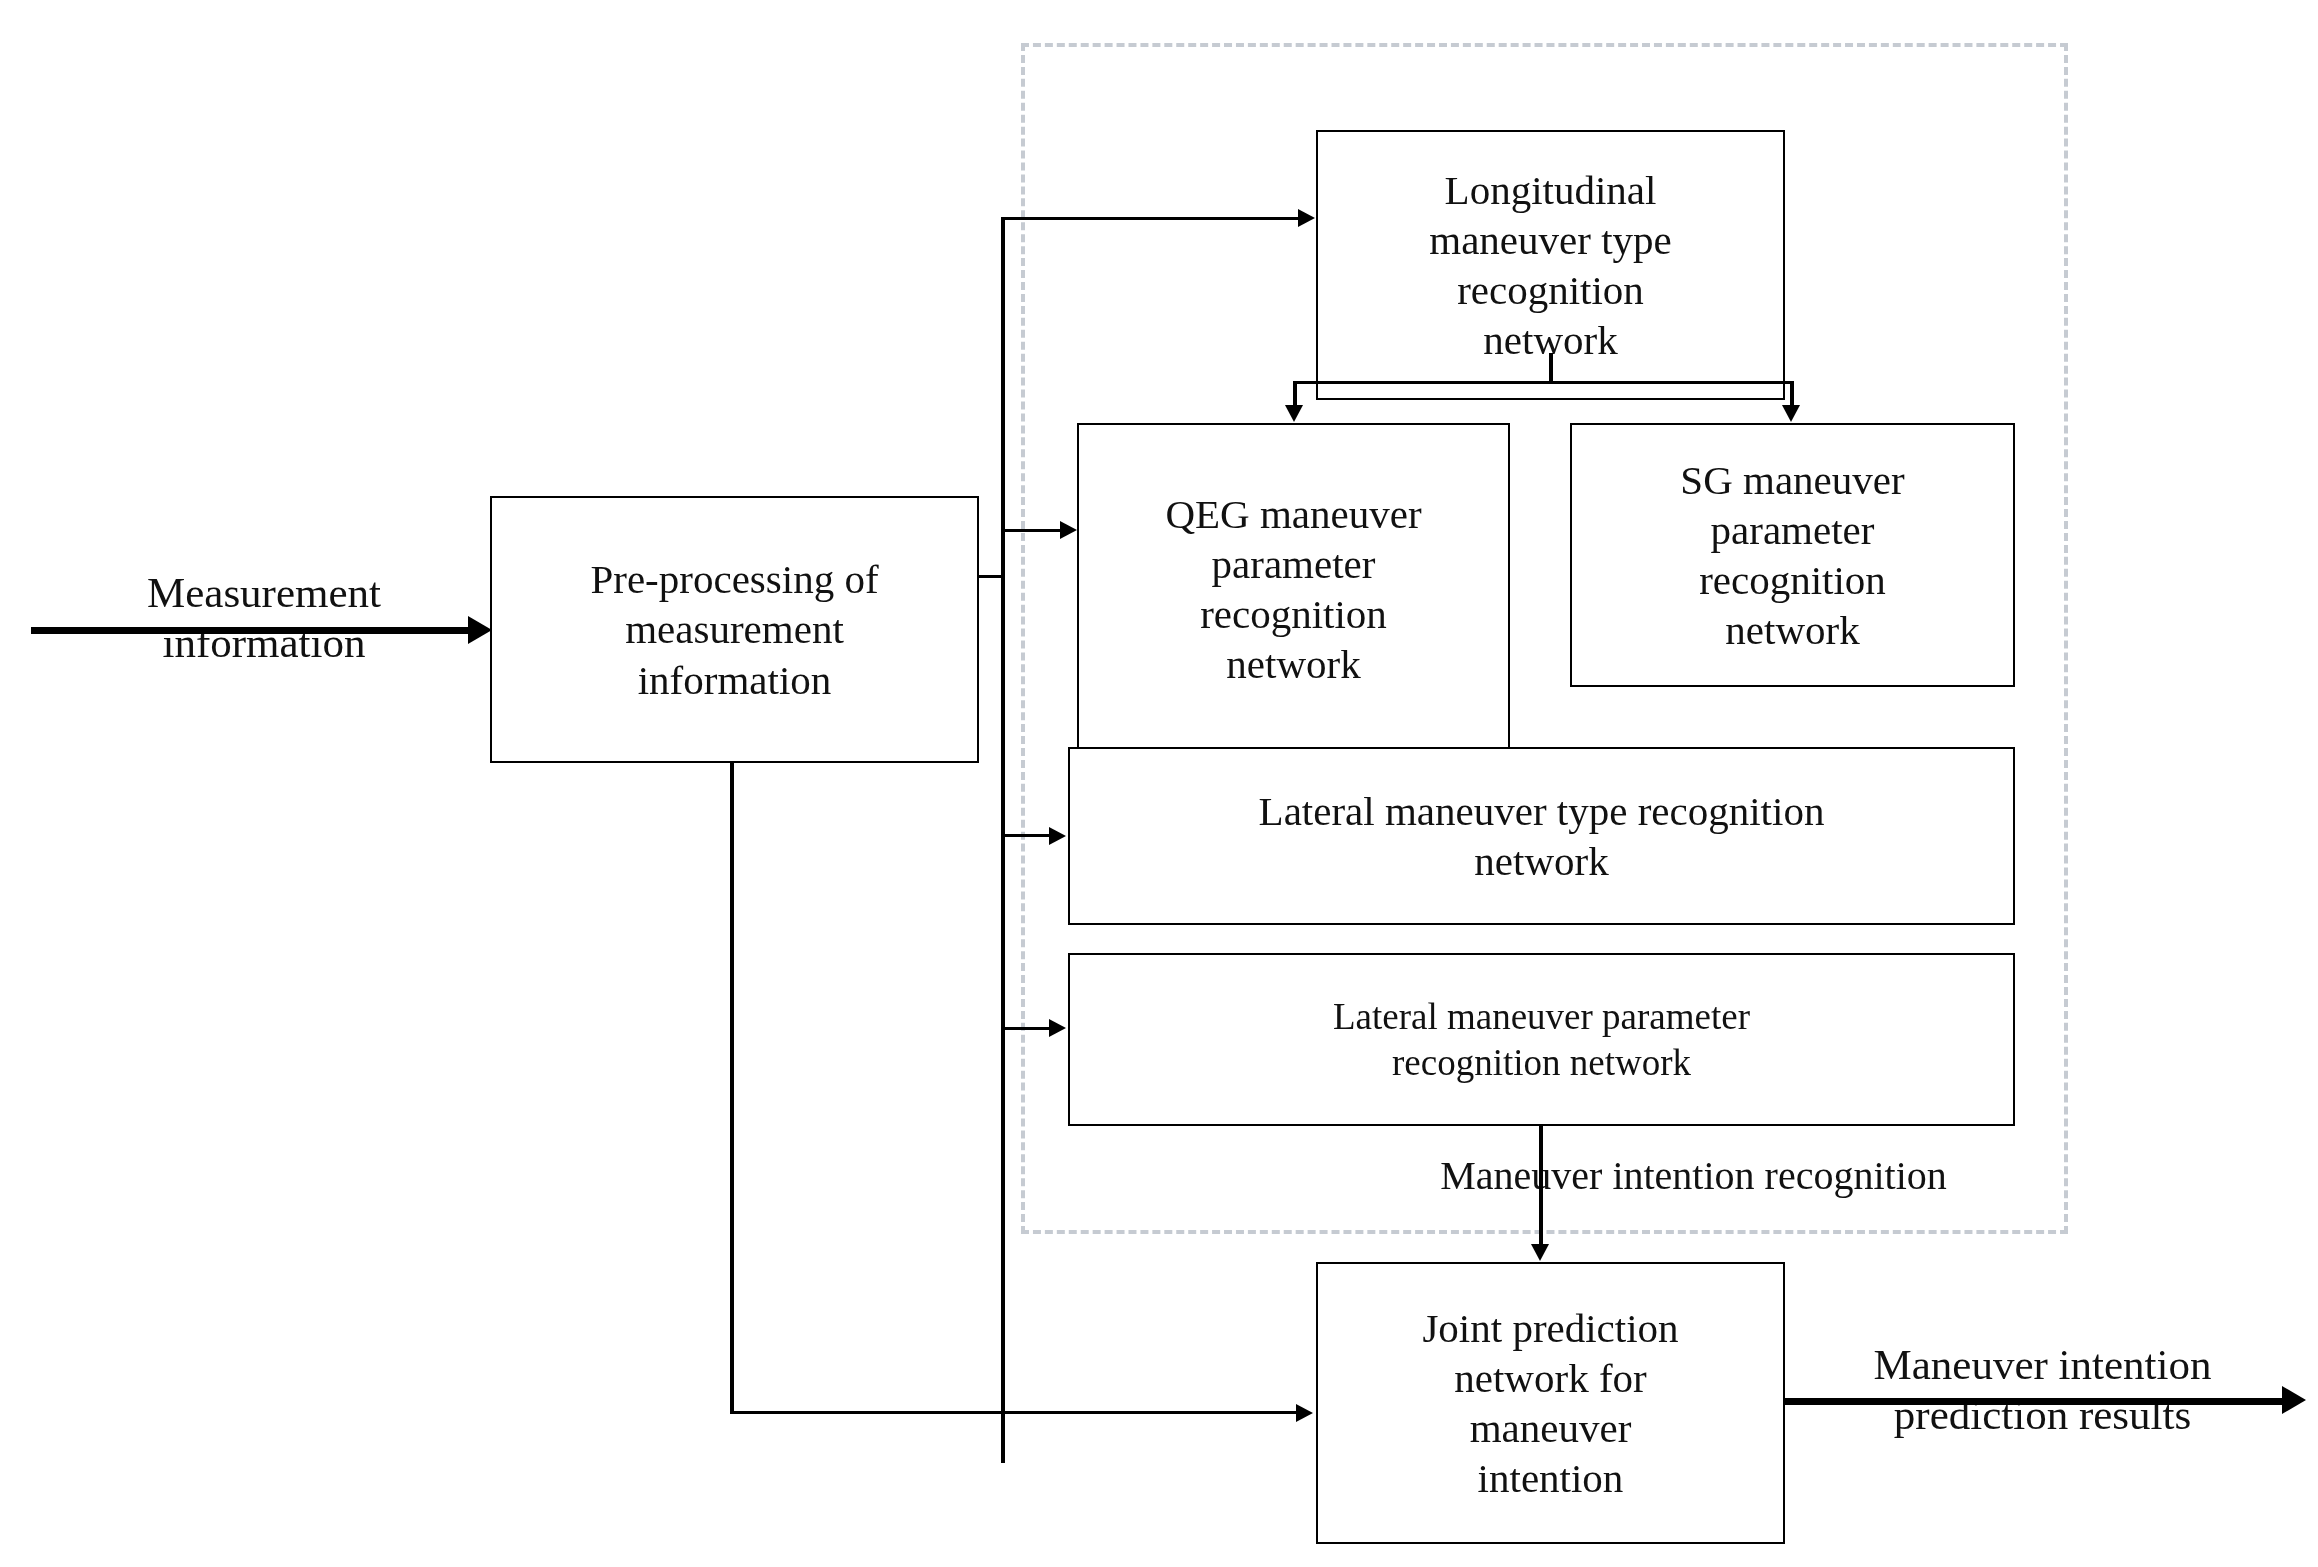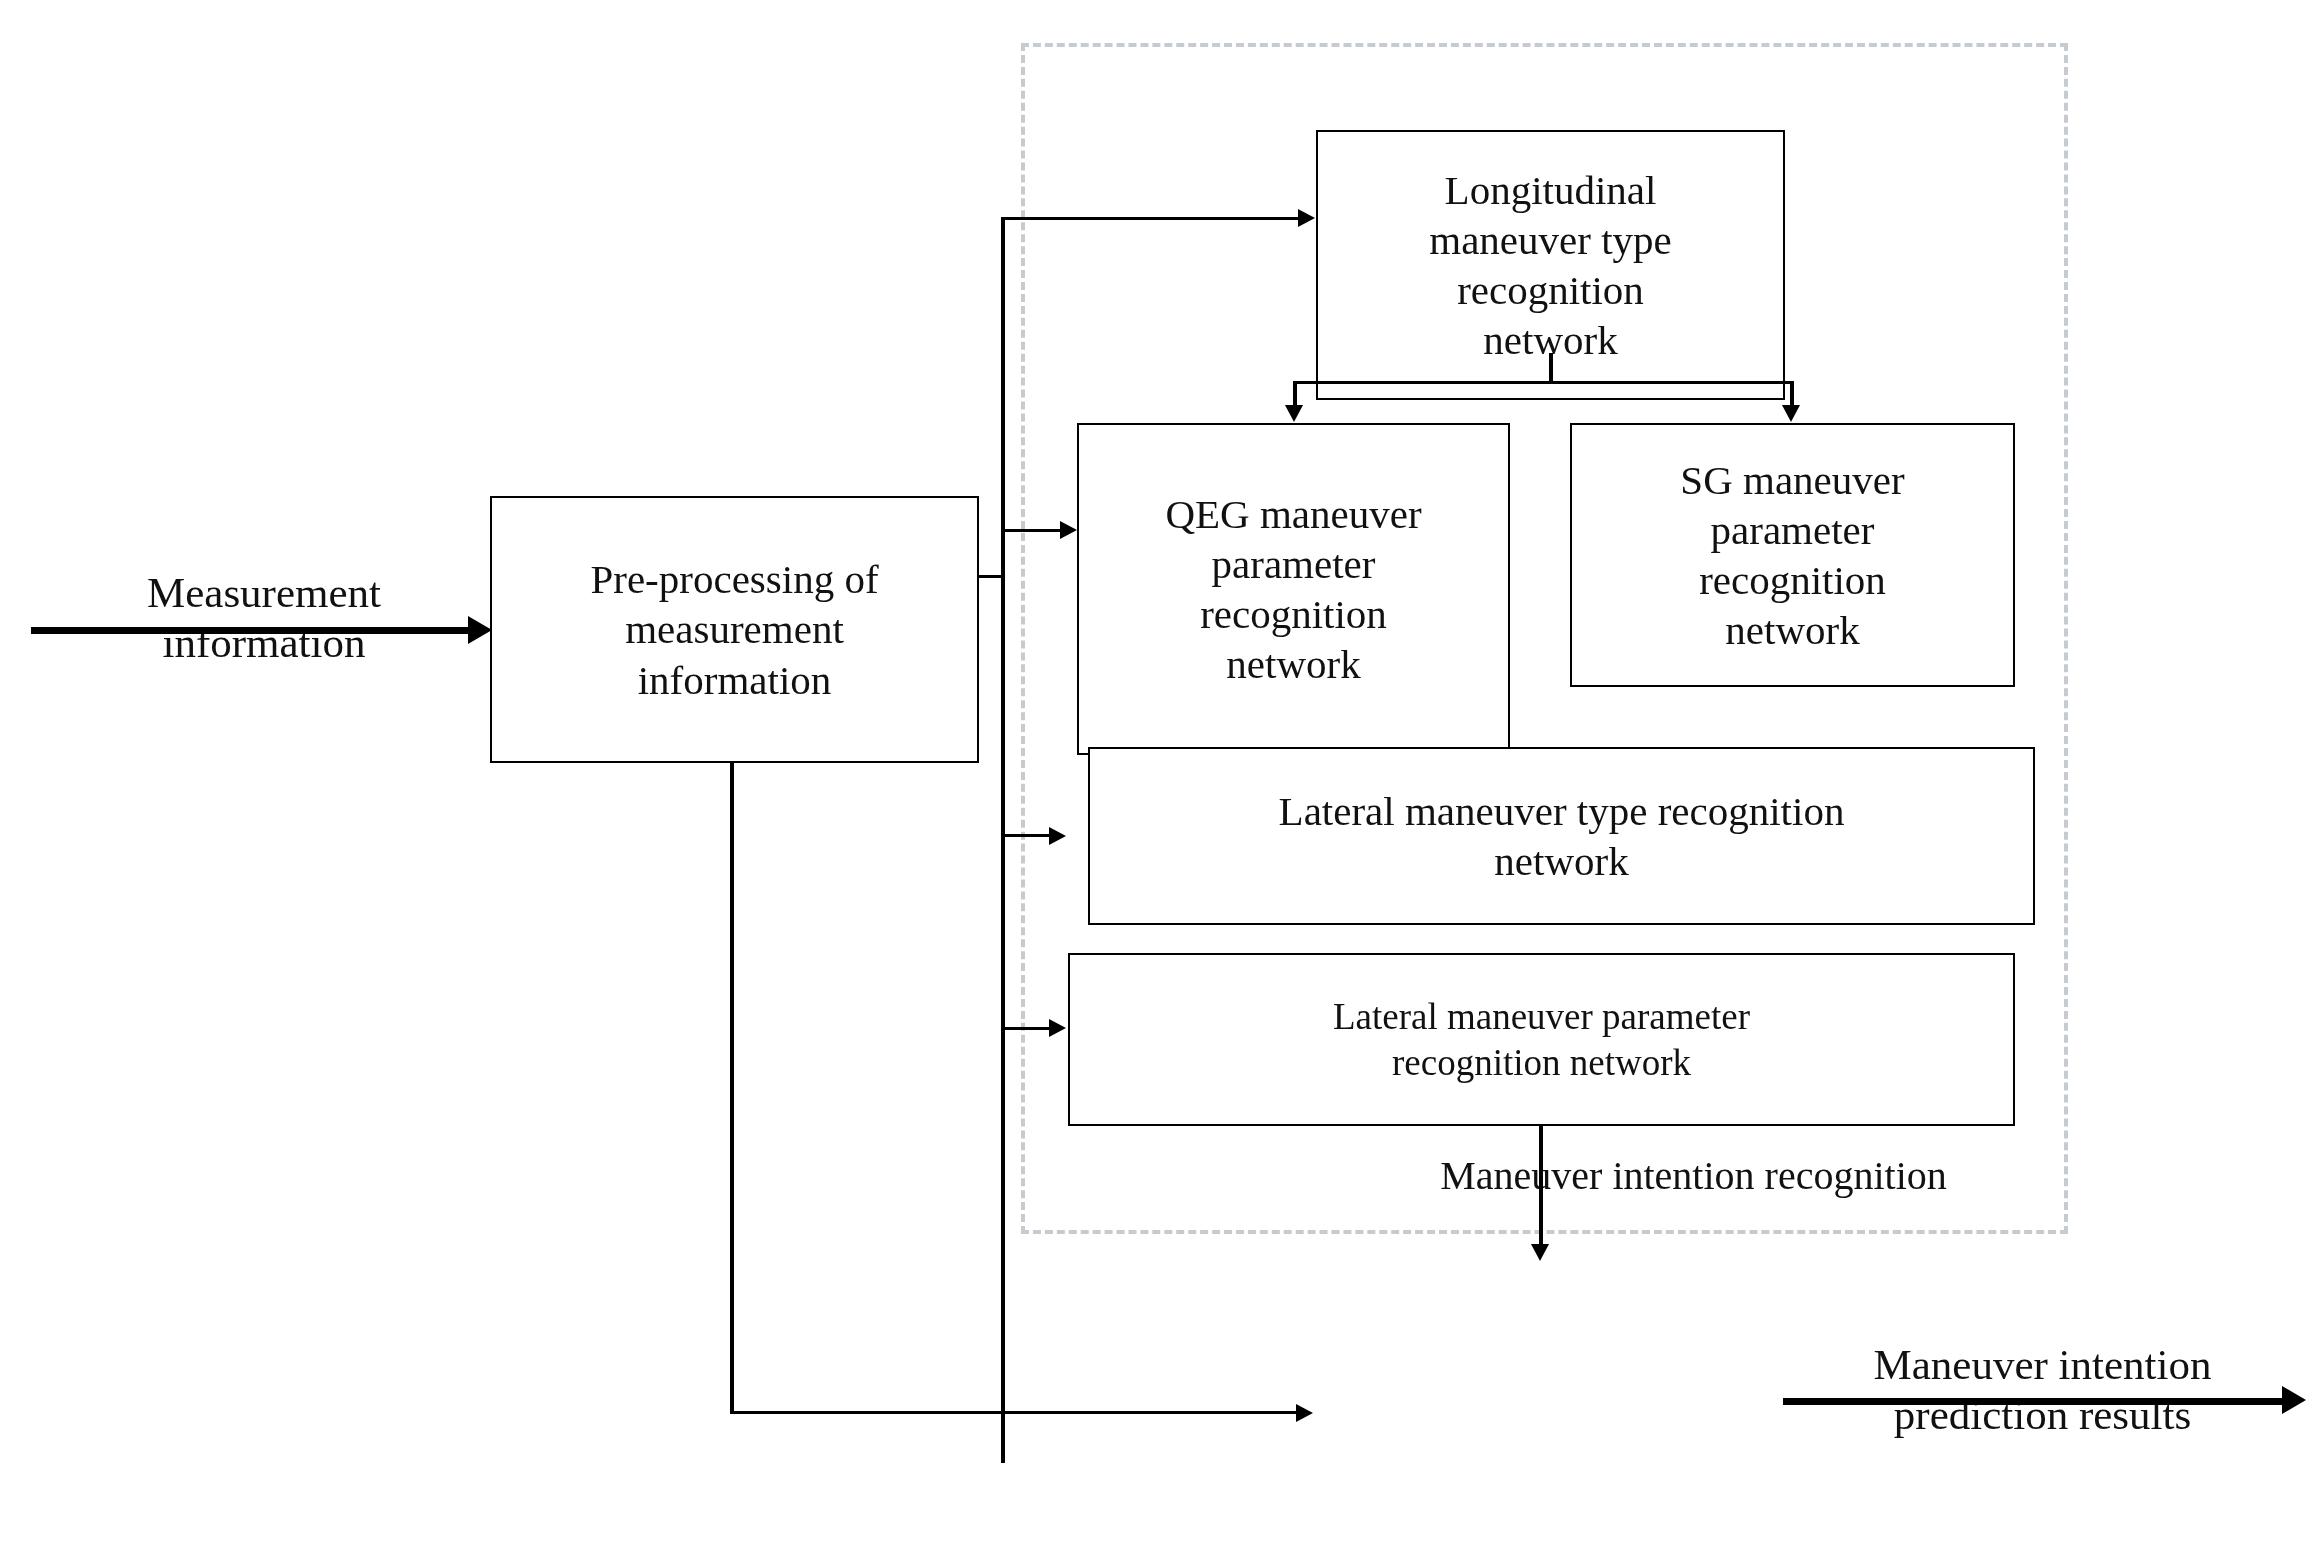--- a/index.html
+++ b/index.html
@@ -143,37 +143,43 @@
 network</span>
   </div>
 
   <div class="node" style="left:1570px; top:423px; width:445px; height:264px; font-size:41px;">
     <span class="txt">SG maneuver
 parameter
 recognition
 network</span>
   </div>
 
-  <div class="node" style="left:1068px; top:747px; width:947px; height:178px; font-size:41px;margin-left:20px;">
+  <div class="node" style="left:1068px; top:747px; width:947px; height:178px; font-size:41px;">
     <span class="txt">Lateral maneuver type recognition
 network</span>
   </div>
 
   <div class="node" style="left:1068px; top:953px; width:947px; height:173px; font-size:37px;">
     <span class="txt">Lateral maneuver parameter
 recognition network</span>
   </div>
 
   <div class="vline" style="left:1539px; top:1126px; width:3.5px; height:121px;"></div>
   <div class="arrow-d" style="left:1531px; top:1244px;"></div>
 
   <div class="vline" style="left:730px; top:762px; width:3.5px; height:652px;"></div>
   <div class="hline" style="left:730px; top:1411px; width:568px;"></div>
   <div class="arrow-r" style="left:1296px; top:1404px;"></div>
 
+  <div class="node" style="left:1316px; top:1262px; width:469px; height:282px; font-size:41px;">
+    <span class="txt">Joint prediction
+network for
+maneuver
+intention</span>
+  </div>
 
   <div class="edge-label" style="left:1800px; top:1340px; width:485px; font-size:43px;">Maneuver intention
 prediction results</div>
 
   <div class="hline thick" style="left:1783px; top:1398px; width:503px;"></div>
   <div class="arrow-r big" style="left:2282px; top:1386px;"></div>
 
 </div>
 
 

